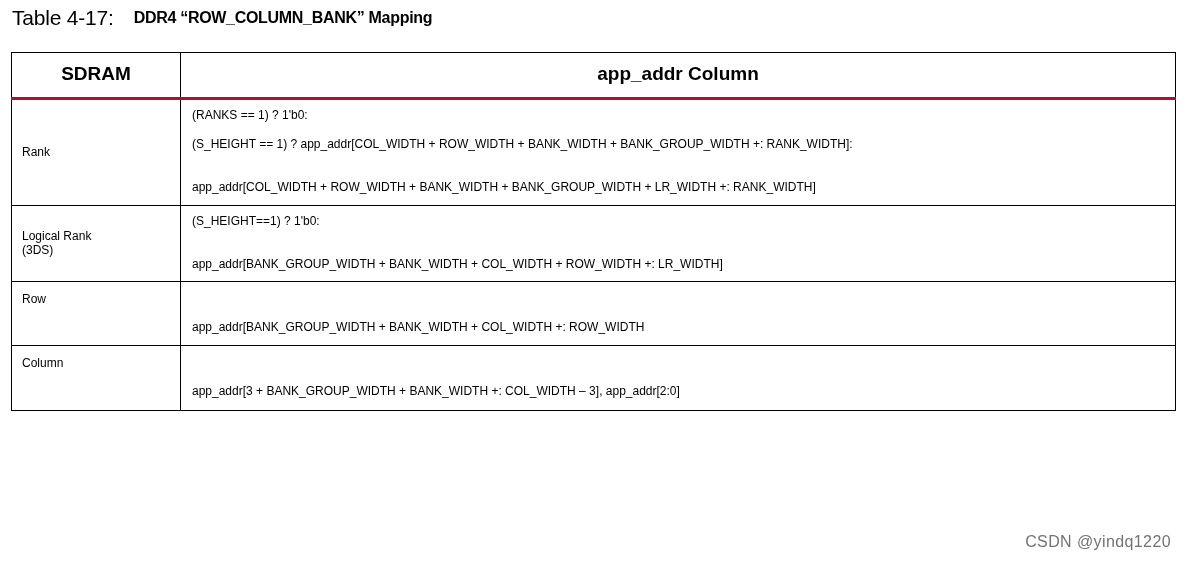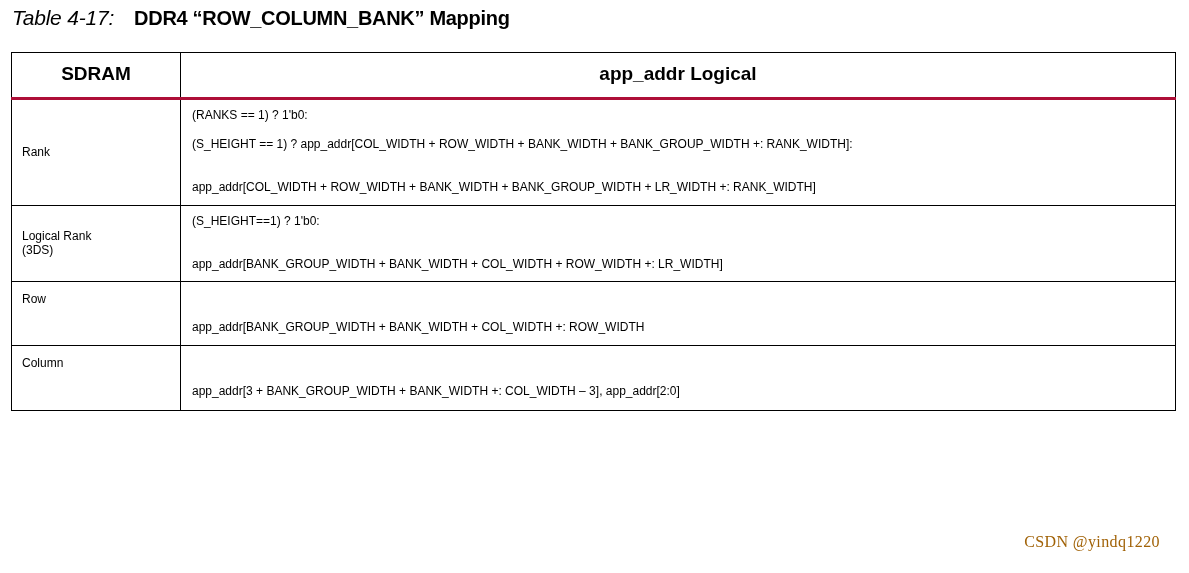--- a/index.html
+++ b/index.html
@@ -20,28 +20,27 @@
   .caption {
     position: absolute;
     left: 12px;
     top: 2px;
     height: 32px;
     display: flex;
     align-items: center;
     white-space: nowrap;
   }
   .caption-label {
-    font-style: italic;
     font-size: 21px;
     font-weight: 400;
     letter-spacing: -0.2px;
   }
   .caption-title {
     font-weight: bold;
-    font-size: 20px;
+    font-size: 16px;
     margin-left: 20px;
     letter-spacing: -0.3px;
   }
 
   
   .tbl-wrap {
     position: absolute;
     left: 11px;
     top: 52px;
     width: 1164px;
@@ -94,48 +93,47 @@
   td.map .ln:last-child { margin-bottom: 0; margin-top: 28px; }
   td.map.single .ln { margin-bottom: 0; }
 
   
   tr.compact td.sdram { padding-top: 10px; padding-bottom: 10px; }
   tr.compact td.map   { padding-top: 10px; padding-bottom: 10px; }
 
   
   .watermark {
     position: absolute;
-    right: 29px;
+    right: 18px;
     top: 533px;
     font-size: 16px;
-    color: #a16207;
+    color: #737373;
     letter-spacing: 0.4px;
     white-space: nowrap;
     pointer-events: none;
-    font-family: Liberation Serif, serif;
   }
 </style>
 </head>
 <body>
 
 <div class="caption">
   <span class="caption-label">Table 4-17:</span>
   <span class="caption-title">DDR4 “ROW_COLUMN_BANK” Mapping</span>
 </div>
 
 <div class="tbl-wrap">
   <table class="mapping">
     <colgroup>
       <col class="c-sdram">
       <col class="c-map">
     </colgroup>
     <thead>
       <tr>
         <th style="border-bottom-color: rgb(174, 15, 56);">SDRAM</th>
-        <th class="last" style="border-bottom-color: rgb(174, 15, 56);">app_addr Logical</th>
+        <th class="last" style="border-bottom-color: rgb(174, 15, 56);">app_addr Column</th>
       </tr>
     </thead>
     <tbody>
 
       <tr>
         <td class="sdram mid">Rank</td>
         <td class="map">
           <p class="ln">(RANKS == 1) ? 1'b0:</p>
           <p class="ln">(S_HEIGHT == 1) ? app_addr[COL_WIDTH + ROW_WIDTH + BANK_WIDTH + BANK_GROUP_WIDTH +: RANK_WIDTH]:</p>
           <p class="ln">app_addr[COL_WIDTH + ROW_WIDTH + BANK_WIDTH + BANK_GROUP_WIDTH + LR_WIDTH +: RANK_WIDTH]</p>

